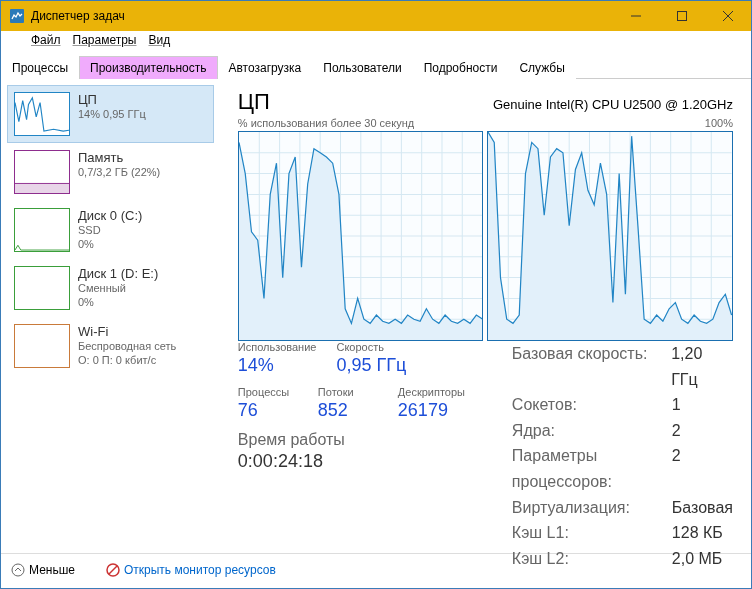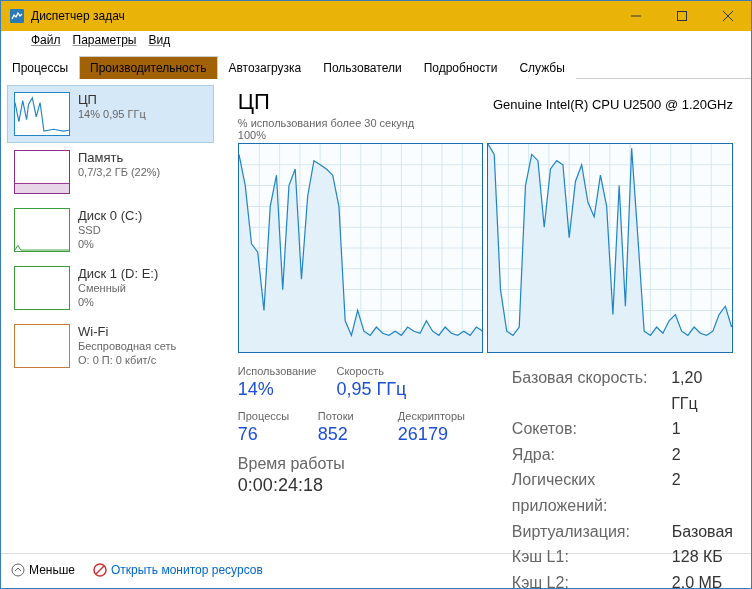--- a/index.html
+++ b/index.html
@@ -8,64 +8,64 @@
   .titlebar { height: 30px; background: #eab308; display: flex; align-items: center; padding-left: 8px; }
   .titlebar .icon { width: 16px; height: 16px; margin-right: 6px; }
   .titlebar .title { font-size: 12px; flex: 1; }
   .winbtn { width: 46px; height: 30px; display: flex; align-items: center; justify-content: center; }
   
   .menubar { height: 20px; display: flex; padding-left: 24px; font-size: 12px; }
   .menubar span { padding: 2px 6px; text-decoration: underline; text-decoration-color: #999; }
   
   .tabs { display: flex; border-bottom: 1px solid #ccc; margin-top: 4px; }
   .tab { padding: 4px 10px; font-size: 12px; border: 1px solid transparent; border-bottom: none; position: relative; top: 1px; background: #fff; }
-  .tab.active { border-color: #ccc; background: #a16207; text-align: center; }
+  .tab.active { border-color: #ccc; background: #f0abfc; text-align: center; }
   
   .content { display: flex; height: 474px; }
   
   .sidebar { width: 225px; padding: 6px; overflow-y: auto; }
   .side-item { display: flex; padding: 6px; border: 1px solid transparent; cursor: default; }
   .side-item.selected { background: #d5e8f7; border: 1px solid #a8cbe8; }
   .mini-chart { width: 56px; height: 44px; border: 1px solid; margin-right: 8px; position: relative; background: #fff; }
   .mini-cpu { border-color: #2185c5; }
   .mini-mem { border-color: #8e2d8e; }
   .mini-disk { border-color: #3a9e3a; }
   .mini-net { border-color: #c97a3a; }
   .mini-chart svg { width: 100%; height: 100%; }
   .side-text .name { font-size: 13px; color: #333; }
   .side-text .sub { font-size: 11px; color: #666; line-height: 1.3; }
   
   .main { flex: 1; padding: 10px 18px; position: relative; }
   .main-header { display: flex; justify-content: space-between; align-items: baseline; }
   .big-title { font-size: 22px; font-weight: 400; }
   .cpu-name { font-size: 13px; }
-  .chart-label-row { display: flex; justify-content: space-between; font-size: 11px; color: #666; margin-top: 2px; flex-direction: column; }
+  .chart-label-row { display: flex; justify-content: space-between; font-size: 11px; color: #666; margin-top: 2px; }
   
   .charts { display: flex; gap: 4px; height: 210px; margin-top: 2px; }
   .chart-box { flex: 1; border: 1px solid #1a6fb0; background: #fafdff; position: relative; }
   .chart-box svg { width: 100%; height: 100%; display: block; }
   .grid-line { stroke: #d5e8f2; stroke-width: 1; }
   .cpu-line { stroke: #2185c5; stroke-width: 1.2; fill: none; }
   .cpu-fill { fill: #e2f0fa; }
   
-  .stats { display: flex; margin-top: 12px; gap: 34px; }
+  .stats { display: flex; gap: 34px; }
   .stats-left { width: 240px; }
   .stat-row { display: flex; margin-bottom: 10px; }
   .stat { margin-right: 20px; min-width: 60px; }
   .stat .lbl { font-size: 11px; color: #666; }
   .stat .val { font-size: 18px; color: #1d4ed8; margin-top: 2px; }
   .uptime-lbl { font-size: 16px; color: #666; margin-top: 4px; }
   .uptime-val { font-size: 18px; color: #333; margin-top: 2px; }
   
   .stats-right { flex: 1; }
   .spec-row { display: flex; font-size: 16px; line-height: 1.6; }
   .spec-row .k { width: 160px; color: #666; }
   .spec-row .v { color: #333; }
   
-  .footer { height: 32px; border-top: 1px solid #ddd; display: flex; align-items: center; padding: 0 10px; font-size: 12px; }
+  .footer { height: 32px; border-top: 1px solid #ddd; display: flex; align-items: center; padding: 0 10px; font-size: 12px; gap: 13px; }
   .footer .less { display: flex; align-items: center; cursor: default; }
   .footer .less svg { margin-right: 4px; }
   .footer .resmon { margin-left: 18px; color: #0066cc; display: flex; align-items: center; }
   .footer .resmon svg { margin-right: 4px; }
 </style>
 </head>
 <body>
 
 <div class="titlebar">
   <svg class="icon" viewBox="0 0 16 16">
@@ -267,21 +267,21 @@
           </div>
         <div class="spec-row">
             <div class="k">Сокетов:</div>
             <div class="v">1</div>
           </div>
         <div class="spec-row">
             <div class="k">Ядра:</div>
             <div class="v">2</div>
           </div>
         <div class="spec-row">
-            <div class="k">Логических приложений:</div>
+            <div class="k">Параметры процессоров:</div>
             <div class="v">2</div>
           </div>
         <div class="spec-row">
             <div class="k">Виртуализация:</div>
             <div class="v">Базовая</div>
           </div>
         <div class="spec-row">
             <div class="k">Кэш L1:</div>
             <div class="v">128 КБ</div>
           </div>

